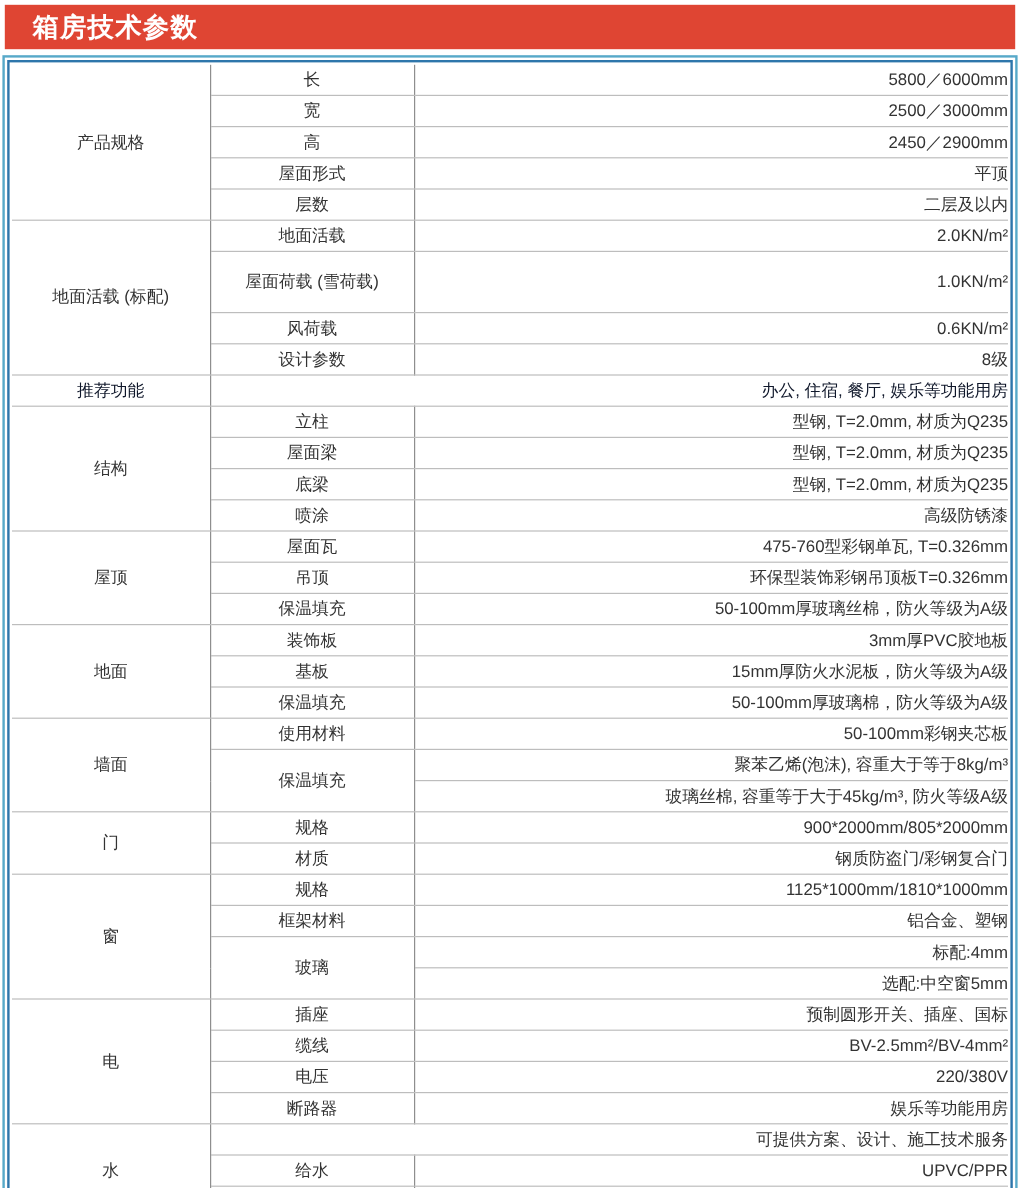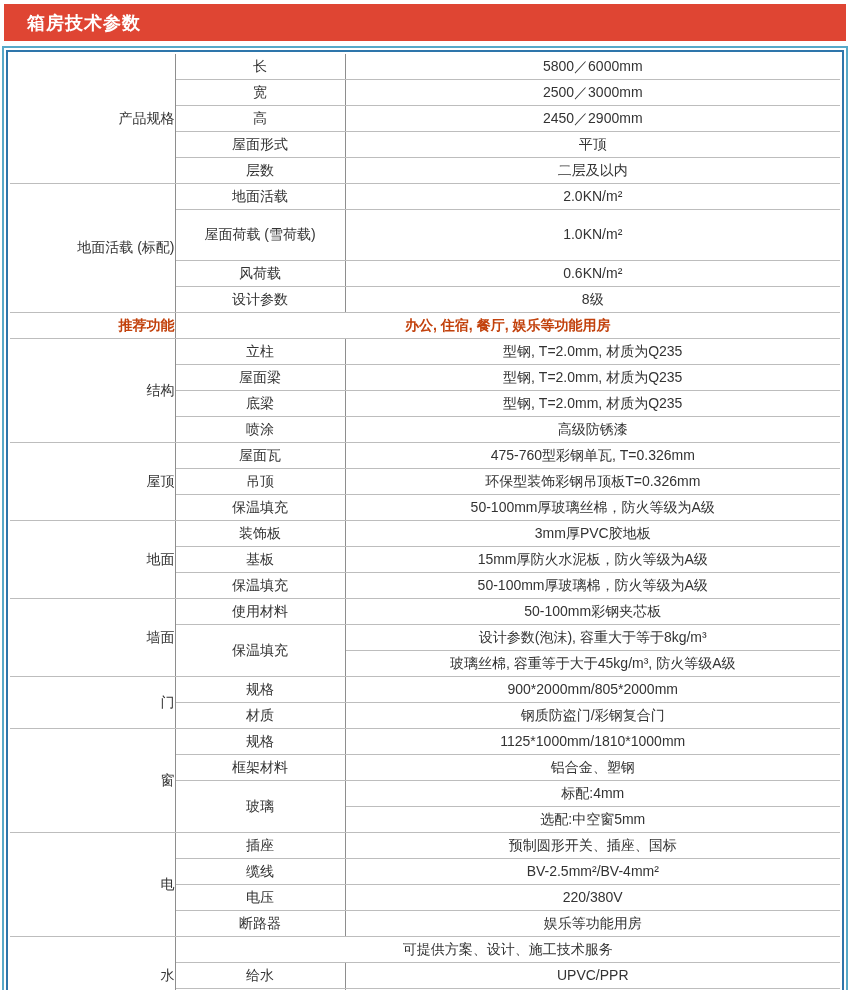--- a/index.html
+++ b/index.html
@@ -6,21 +6,21 @@
   body{
     width:850px;height:990px;background:#ffffff;overflow:hidden;
     font-family:"Liberation Sans","DejaVu Sans",sans-serif;
     -webkit-font-smoothing:antialiased;
   }
   .banner{
     margin:4px 4px 0 4px;height:37px;background:#df4533;
     display:flex;align-items:center;padding-left:23px;box-sizing:border-box;
   }
   .banner-title{
-    color:#ffffff;font-size:18px;font-weight:bold;letter-spacing:1px;
+    color:#ffffff;font-size:22px;font-weight:bold;letter-spacing:1px;
   }
   .frame-outer{
     margin:5px 2px 0 2px;border:2px solid #57a9c9;padding:2px;box-sizing:border-box;
   }
   .frame-inner{
     border:2px solid #2e76ab;padding:2px;box-sizing:border-box;
   }
   table.spec{
     width:100%;border-collapse:collapse;table-layout:fixed;
   }
@@ -31,31 +31,31 @@
     border-top-color:#bdbdbd;border-bottom-color:#bdbdbd;
     color:#333333;font-size:14px;line-height:1.25;
     padding:0;height:25px;vertical-align:middle;
     overflow:hidden;white-space:nowrap;
   }
   table.spec tr:first-child td{border-top:none;}
   table.spec tr:last-child td{border-bottom:none;}
   table.spec td:first-child{border-left:none;}
   table.spec td:last-child{border-right:none;}
   td.cat{
-    text-align:right;font-size:15px;white-space:pre-line;line-height:1.35;
+    text-align:center;font-size:15px;white-space:pre-line;line-height:1.35;
   }
   td.param{
     text-align:center;white-space:pre-line;line-height:1.3;
   }
   td.val{
-    text-align:center;padding-left:15px;
+    text-align:right;padding-left:15px;
   }
   td.merged-a{padding-left:40px;margin-left:24px;}
   td.merged-b{padding-left:186px;}
-  tr.bold td{font-weight:bold;color:#c2410c;}
+  tr.bold td{font-weight:normal;color:#0f172a;}
   tr.h2 td{height:50px;}
 </style>
 </head>
 <body>
 
 <div class="banner">
   <span class="banner-title">箱房技术参数</span>
 </div>
 
 <div class="frame-outer">
@@ -161,21 +161,21 @@
           <td class="val">50-100mm厚玻璃棉，防火等级为A级</td>
         </tr>
 
         <tr>
           <td class="cat" rowspan="3">墙面</td>
           <td class="param">使用材料</td>
           <td class="val">50-100mm彩钢夹芯板</td>
         </tr>
         <tr>
           <td class="param" rowspan="2">保温填充</td>
-          <td class="val">设计参数(泡沫), 容重大于等于8kg/m³</td>
+          <td class="val">聚苯乙烯(泡沫), 容重大于等于8kg/m³</td>
         </tr>
         <tr>
           <td class="val">玻璃丝棉, 容重等于大于45kg/m³, 防火等级A级</td>
         </tr>
 
         <tr>
           <td class="cat" rowspan="2">门</td>
           <td class="param">规格</td>
           <td class="val">900*2000mm/805*2000mm</td>
         </tr>

